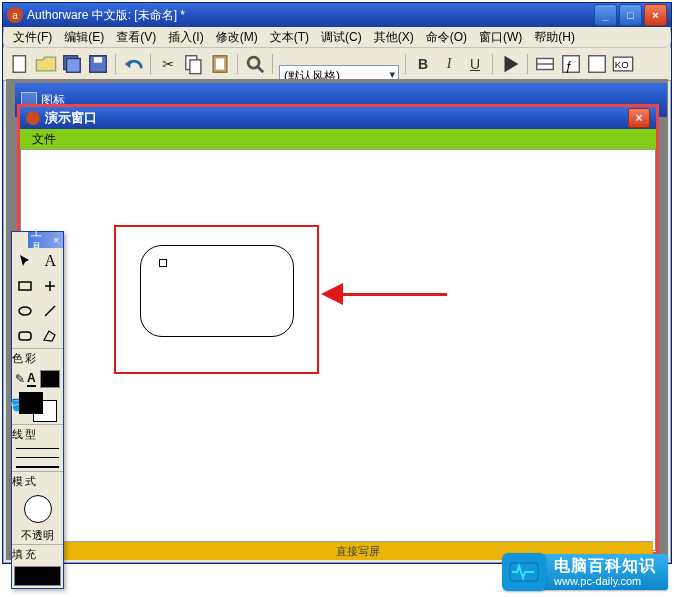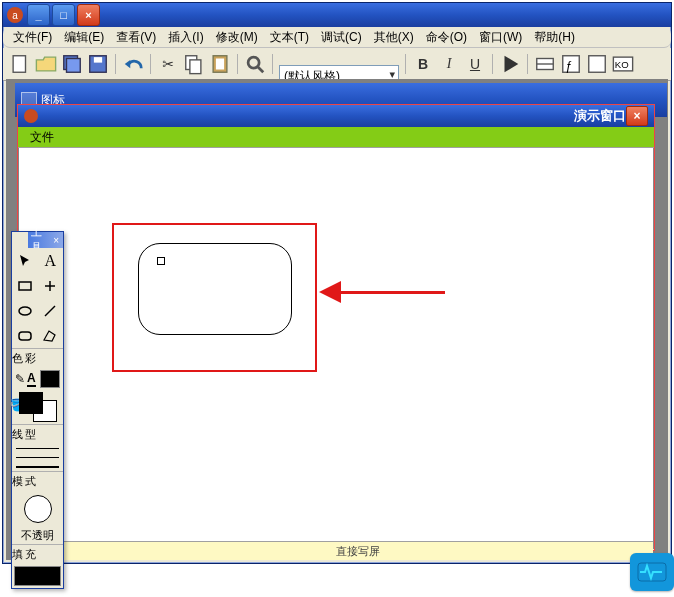--- a/index.html
+++ b/index.html
@@ -127,23 +127,22 @@
     width: 640px;
   }
   .partial-window-title .sm-icon {
     width:14px;height:14px;background:#fff3;border:1px solid #fff8;margin-right:4px;
   }
   
   .pres-window {
     position: absolute;
     left: 14px; top: 101px;
     width: 636px; height: 445px;
-    border: 1px solid #ef4444;
+    border: 3px solid #ef4444;
     background: #ece9d8;
-    text-align: right;
   }
   .pres-title {
     height: 22px;
     background: linear-gradient(to bottom, #3a6ee0 0%, #2353c1 50%, #1a3ea0 100%);
     color: #fff;
     display: flex; align-items: center;
     padding: 0 6px;
     font-weight: bold;
     font-size: 13px;
   }
@@ -291,21 +290,21 @@
   .fill-sw {
     grid-column:1/span 2;
     height: 20px;
     display:flex;padding:2px;
   }
   .fill-sw .a { flex:1;background:#000;border:1px solid #888;}
   
   .status-strip {
     position:absolute; left: 60px; bottom: 3px;
     width: 590px; height: 18px;
-    background:#fef9c3; border-top:1px solid #a0a0a0;
+    background:#eab308; border-top:1px solid #a0a0a0;
     display:flex; align-items:center; justify-content:center;
     font-size:11px; color:#444;
   }
   
   .wm-badge {
     position: absolute;
     right: 6px; bottom: 6px;
     display: flex; align-items: center;
     font-family: Arial;
     z-index: 500;
@@ -330,20 +329,21 @@
   }
   .wm-text .line1{font-size:16px;font-weight:bold;letter-spacing:1px;}
   .wm-text .line2{font-size:11px;}
 </style>
 </head>
 <body>
 
 <div class="app-window">
   <div class="titlebar">
     <div class="app-icon">a</div>
+    <div class="title-text">Authorware 中文版: [未命名] *</div>
     <div class="window-controls">
       <div class="win-btn min">_</div>
       <div class="win-btn max">□</div>
       <div class="win-btn close">×</div>
     </div>
   </div>
 
   <div class="menubar">
     <span class="menu-item">文件(F)</span>
     <span class="menu-item">编辑(E)</span>
@@ -561,13 +561,17 @@
   </div>
 </div>
 
 <div class="wm-badge">
   <div class="wm-icon">
     <svg width="30" height="20" viewBox="0 0 30 20">
         <rect x="1" y="1" width="28" height="18" rx="3" fill="#1296db" stroke="#0a6ca8"></rect>
         <path d="M3 10h5l2-6 4 12 2-6h9" fill="none" stroke="#35e0ff" stroke-width="2"></path>
       </svg>
   </div>
+  <div class="wm-text">
+    <div class="line1">电脑百科知识</div>
+    <div class="line2">www.pc-daily.com</div>
+  </div>
 </div>
 
 </body></html>

